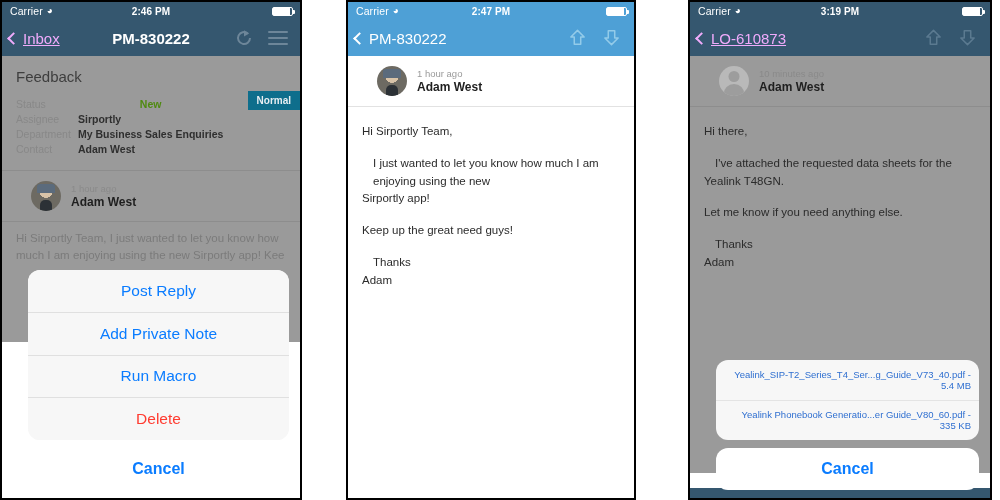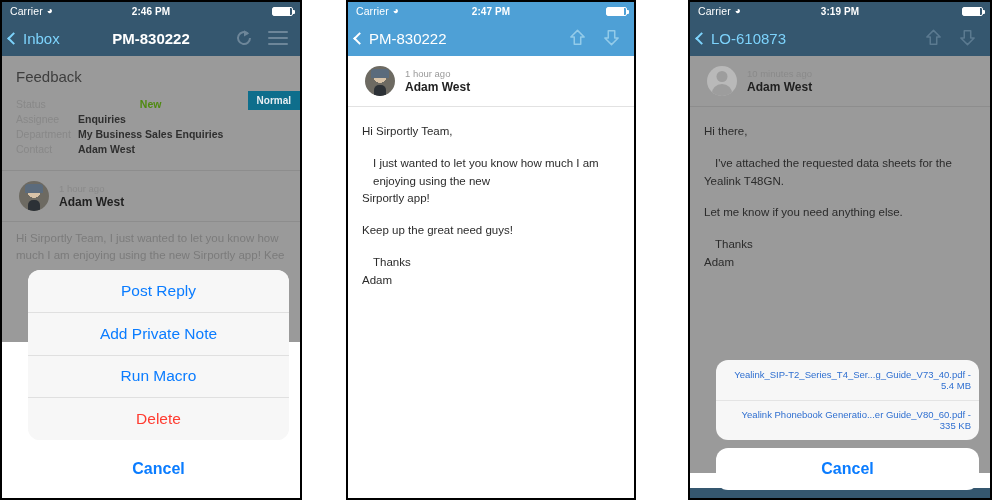--- a/index.html
+++ b/index.html
@@ -44,21 +44,21 @@
   .battery i { display:block; height:100%; background:#fff; }
 
   
   .navbar {
     position: relative; height: 36px; width:100%;
     display:flex; align-items:center;
     color:#ffffff;
   }
   .nav-dark  { background:#35576f; }
   .nav-light { background:#4ea0d6; }
-  .nav-dim   { color: #7dd3fc; }
+  .nav-dim   { color: #f0abfc; text-decoration: underline; }
   .nav-back { display:flex; align-items:center; gap:5px; padding-left:7px; font-size:15px; }
   .chev {
     width:9px; height:9px; border-left:2.2px solid currentColor; border-bottom:2.2px solid currentColor;
     transform: rotate(45deg); display:inline-block;
   }
   .nav-title-abs {
     position:absolute; left:0; right:0; text-align:center;
     font-size:15px; font-weight:bold; color:#fff; pointer-events:none;
   }
   .nav-right { margin-left:auto; display:flex; align-items:center; gap:14px; padding-right:12px; }
@@ -81,21 +81,21 @@
   .meta td.v.new { color:#4f8a10;text-align:center; }
   .badge {
     position:absolute; right:0px; top:35px;
     background:#0e6e8c; color:#e7eef2; font-size:10px; font-weight:bold;
     padding:4px 9px;
   }
 
   
   .msg-head {
     display:flex; align-items:center; gap:10px;
-    padding:10px 17px; background:#ffffff;
+    padding:10px 29px; background:#ffffff;
     border-bottom:1px solid #e2e2e2;
   }
   .msg-head.dim { background:#9a9a9a; border-bottom:1px solid #8d8d8d; }
   .avatar {
     width:30px; height:30px; border-radius:50%; flex:0 0 30px; overflow:hidden;
     background:#b9b9b9; position:relative;
   }
   .avatar.photo { background: radial-gradient(circle at 50% 34%, #d8c3a8 0 26%, #6d6a62 27% 100%); }
   .avatar.photo::before{
     content:""; position:absolute; left:6px; top:3px; width:18px; height:9px;
@@ -206,21 +206,21 @@
       <h2>Feedback</h2>
       <div class="badge">Normal</div>
       <table>
         <tbody>
             <tr>
           <td class="k">Status</td>
           <td class="v new">New</td>
         </tr>
         <tr>
           <td class="k">Assignee</td>
-          <td class="v">Enquiries</td>
+          <td class="v">Sirportly</td>
         </tr>
         <tr>
           <td class="k">Department</td>
           <td class="v">My Business Sales Enquiries</td>
         </tr>
         <tr>
           <td class="k">Contact</td>
           <td class="v">Adam West</td>
         </tr>
       </tbody>

